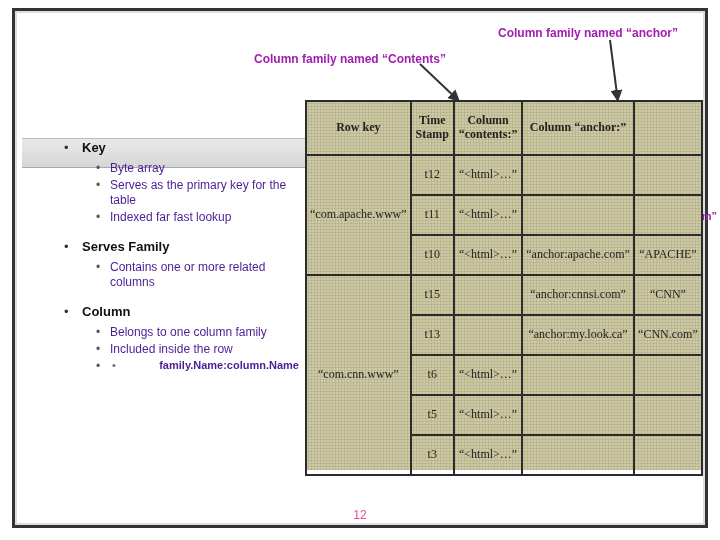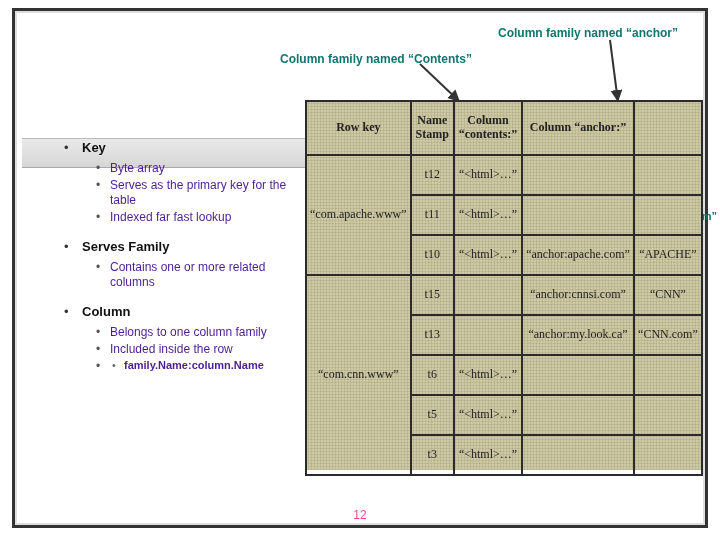--- a/index.html
+++ b/index.html
@@ -16,25 +16,25 @@
     position:absolute;
     left:12px;top:8px;right:12px;bottom:12px;
     border:3px solid #333;
     box-shadow:inset 0 0 0 2px #ddd;
   }
   
   .label{
     position:absolute;
     font-weight:bold;
     font-size:12px;
-    color:#0f766e;
+    color:#a21caf;
     text-align:right;
   }
   .label-anchor{top:26px;left:498px;}
-  .label-contents{top:52px;left:280px;}
+  .label-contents{top:52px;left:254px;}
   .label-apache{top:210px;left:560px;font-size:11px;}
   svg.arrows{
     position:absolute;
     left:0;top:0;
     width:720px;height:540px;
     pointer-events:none;
   }
   
   .left-col{
     position:absolute;
@@ -186,35 +186,35 @@
     <li>Contains one or more related columns</li>
   </ul>
 
   <div class="top-bullet">
     <span class="dot">•</span>
       <span class="txt">Column</span>
   </div>
   <ul class="sub-list">
     <li>Belongs to one column family</li>
     <li>Included inside the row</li>
-    <li style="list-style:none;padding-left:0;">
+    <li style="list-style:none;padding-left:0;text-align:right;">
       <ul class="sub-sub">
         <li><b>family.Name:column.Name</b></li>
       </ul>
     </li>
   </ul>
 </div>
 
 <div class="table-wrap">
   <div class="bg-texture"></div>
   <table class="hbase">
     <thead>
       <tr>
         <th style="width:20%">Row key</th>
-        <th style="width:14%">Name Stamp</th>
+        <th style="width:14%">Time Stamp</th>
         <th style="width:20%">Column “contents:”</th>
         <th style="width:28%" colspan="1">Column “anchor:”</th>
         <th style="width:18%"></th>
       </tr>
     </thead>
     <tbody id="tb">
       <tr>
         <td rowspan="3">“com.apache.www”</td>
         <td>t12</td>
         <td>“&lt;html&gt;…”</td>

